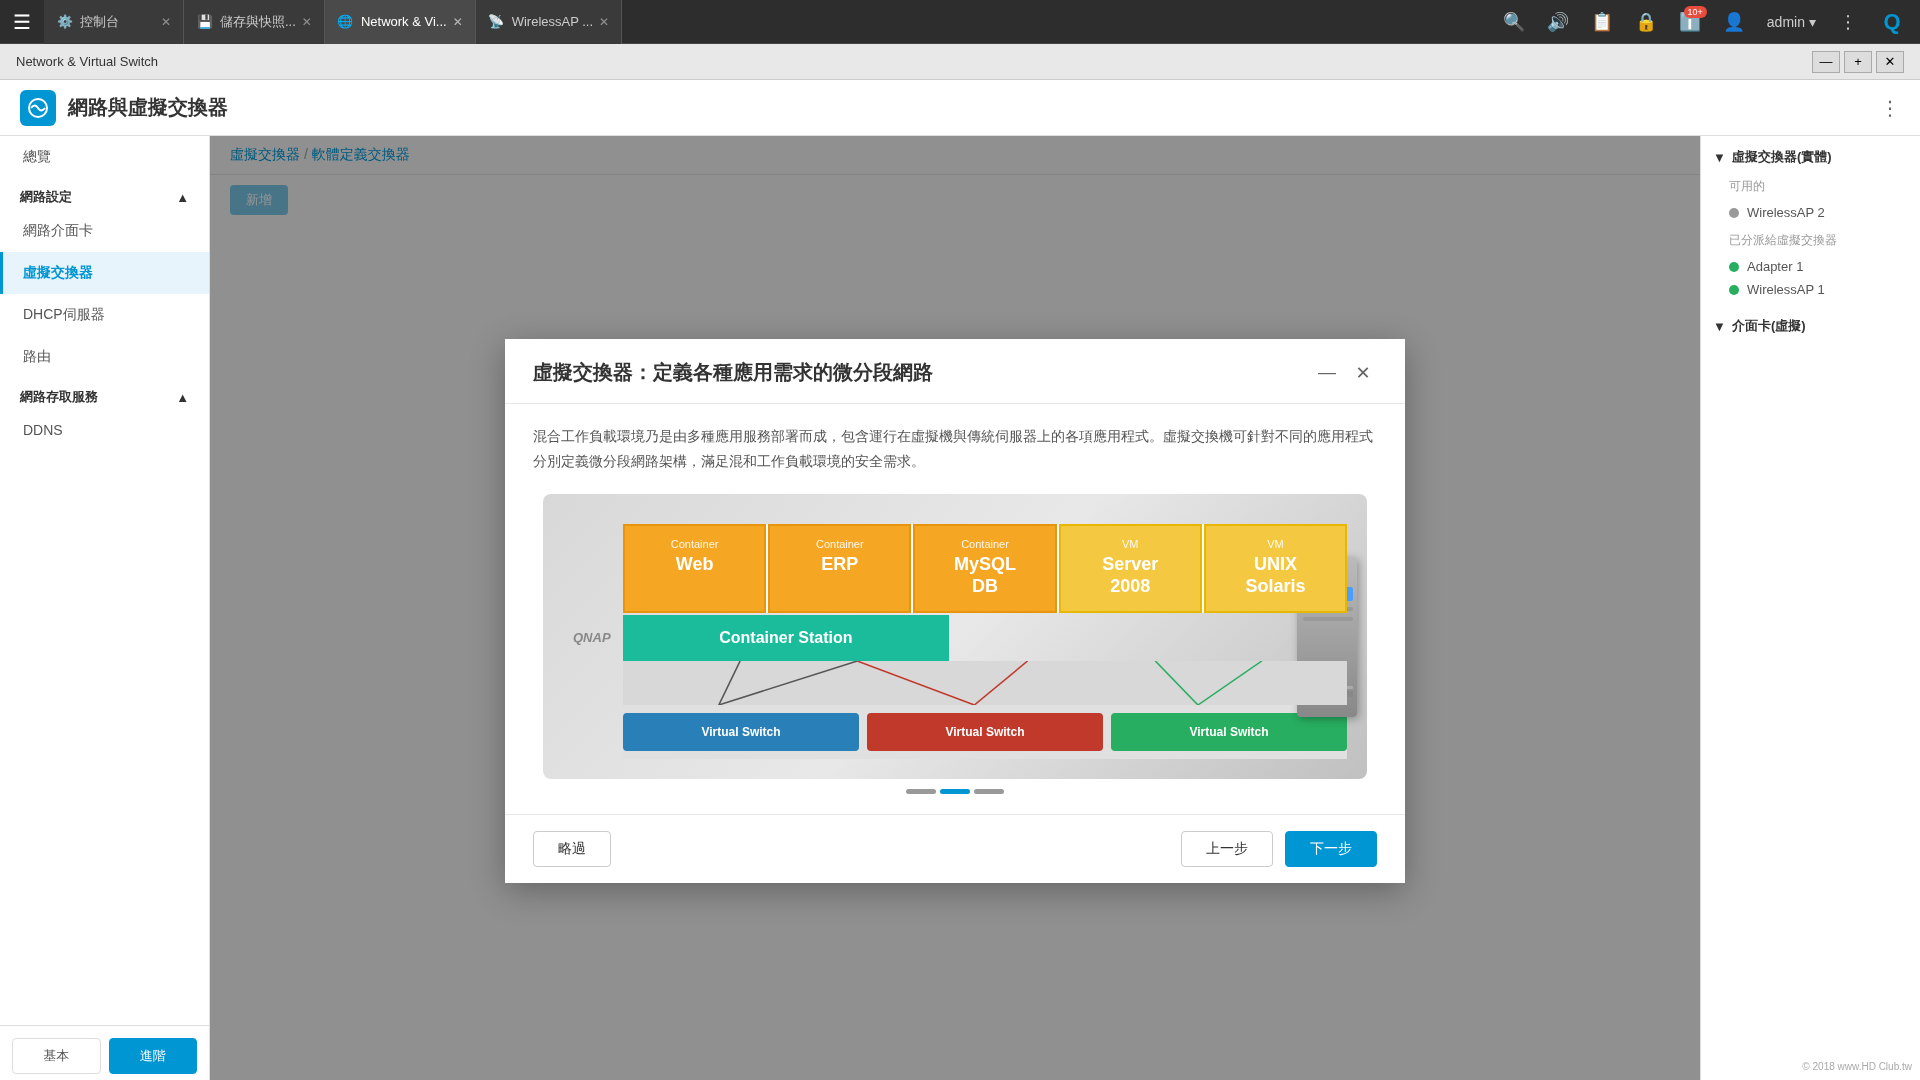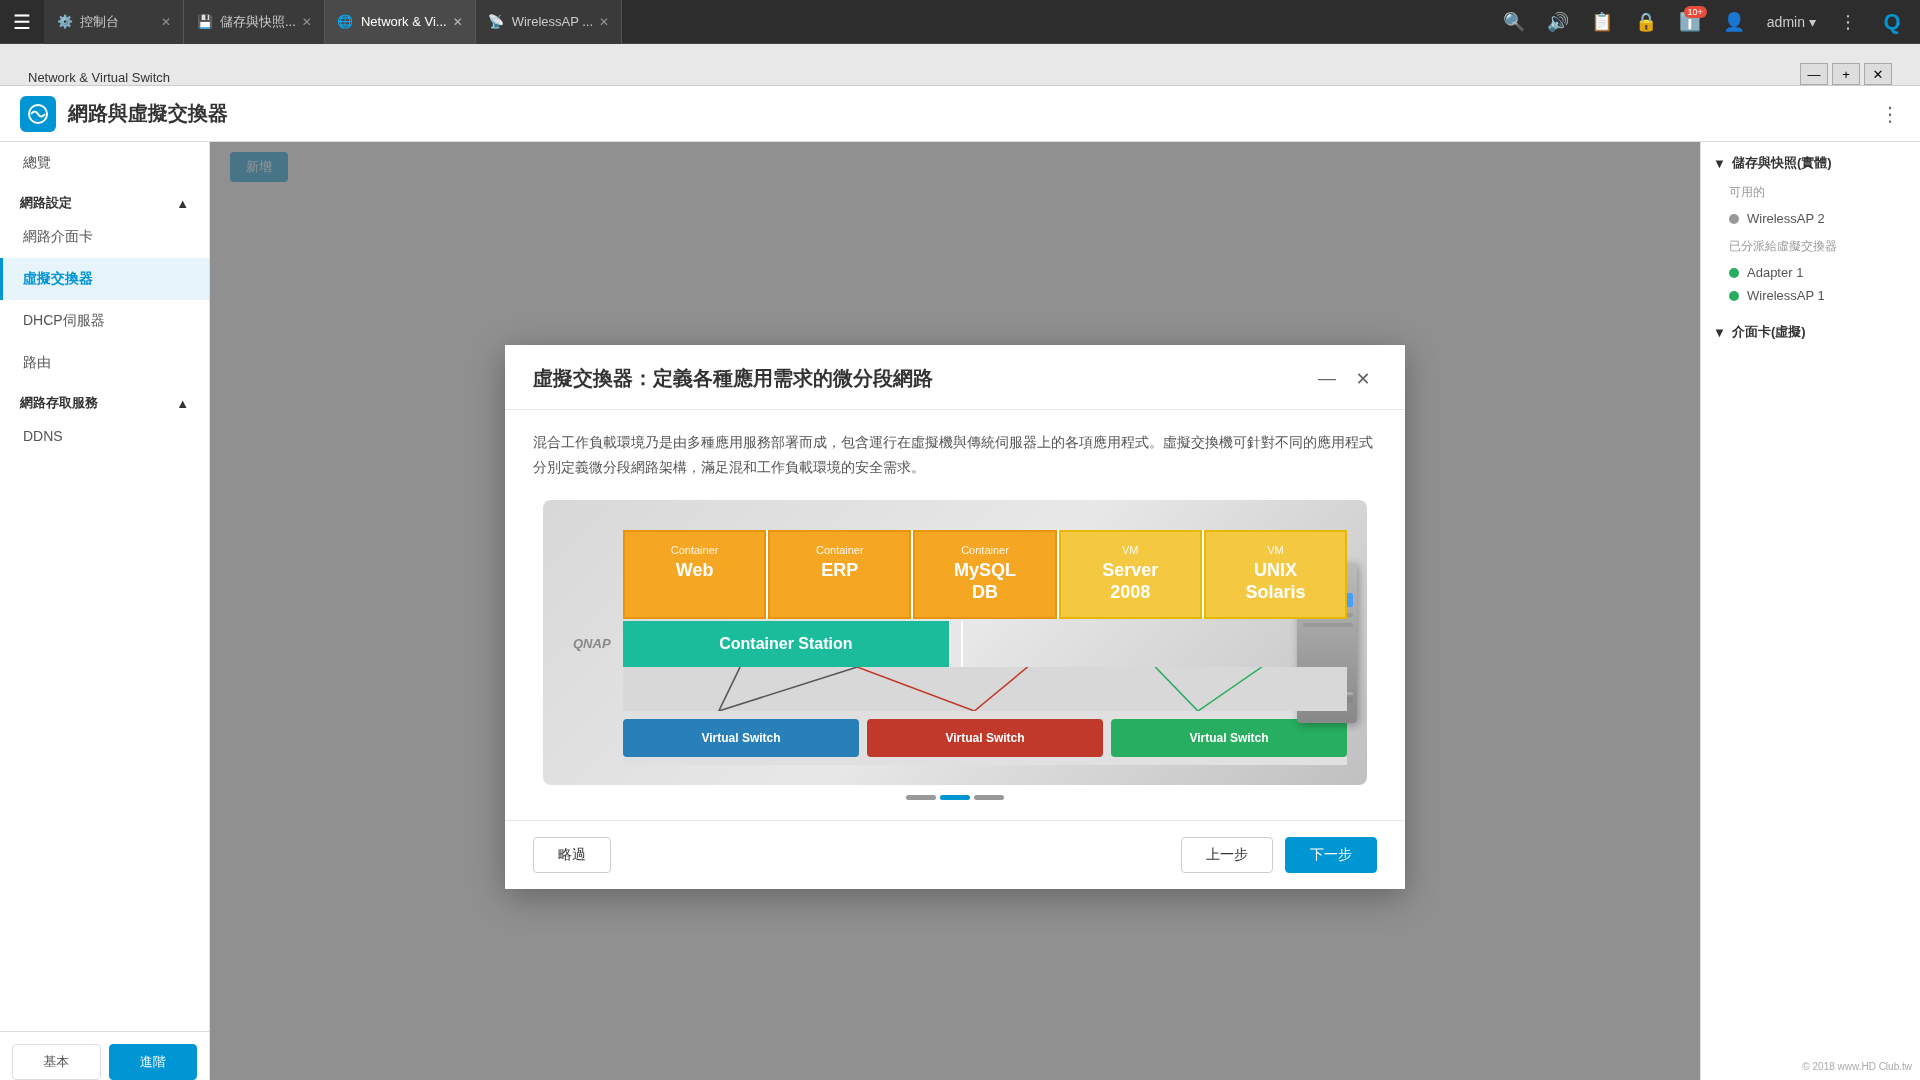--- a/index.html
+++ b/index.html
@@ -34,22 +34,22 @@
       position: absolute; top: 4px; right: 4px;
       background: #e74c3c; color: #fff; font-size: 9px;
       border-radius: 8px; padding: 1px 4px; min-width: 16px; text-align: center;
     }
     .admin-btn {
       display: flex; align-items: center; gap: 4px; color: #ccc; cursor: pointer; padding: 0 8px;
     }
 
     
     .window-titlebar {
-      background: #e8e8e8; height: 42px; display: flex; align-items: flex-end;
-      padding: 0 28px; border-bottom: 1px solid #ccc;
+      background: #e8e8e8; height: 36px; display: flex; align-items: center;
+      padding: 0 16px; border-bottom: 1px solid #ccc;
     }
     .window-title { font-size: 13px; color: #333; flex: 1; }
     .win-ctrl { display: flex; gap: 4px; }
     .win-ctrl button {
       width: 28px; height: 22px; border: 1px solid #aaa; background: #ddd;
       cursor: pointer; font-size: 13px; display: flex; align-items: center; justify-content: center;
     }
 
     
     .app-header {
@@ -178,21 +178,21 @@
     .container-box.vm { background: #f5c842; border-color: #e8b800; }
     .container-label-top {
       font-size: 11px; color: rgba(255,255,255,0.9); margin-bottom: 4px;
     }
     .container-label-main {
       font-size: 18px; font-weight: bold; color: #fff; text-align: center; line-height: 1.2;
     }
 
     
     .platform-row {
-      display: flex; gap: 12px; margin-top: 2px;
+      display: flex; gap: 12px; margin-top: 2px; justify-content: space-between;
     }
     .platform-box {
       flex: 1; display: flex; align-items: center; justify-content: center;
       padding: 14px 8px; font-size: 16px; font-weight: bold; color: #fff;
       border-radius: 0;
     }
     .platform-cs { background: #1abc9c; flex: 0 0 45%; }
     .platform-vs { background: #8e44ad; flex: 0 0 55%; }
 
     
@@ -330,20 +330,24 @@
       <span>DDNS</span>
     </div>
 
     <div class="sidebar-bottom">
       <button class="sidebar-btn">基本</button>
       <button class="sidebar-btn primary">進階</button>
     </div>
   </div>
 
   <div class="main-content">
+    <div class="breadcrumb">
+      <span>虛擬交換器</span>
+      <span>軟體定義交換器</span>
+    </div>
 
     <div class="bg-content">
       <div class="toolbar">
         <button class="bg-btn">新增</button>
       </div>
     </div>
 
     <div class="modal-overlay">
       <div class="modal">
 
@@ -451,21 +455,21 @@
         </div>
 
       </div>
     </div>
   </div>
 
   <div class="right-panel">
     <div class="right-panel-section">
       <div class="right-panel-title">
         <span>▼</span>
-        <span>儲存與快照(實體)</span>
+        <span>虛擬交換器(實體)</span>
       </div>
       <div style="font-size:12px;color:#999;padding:4px 0 6px 16px;">
         <span>可用的</span>
       </div>
       <div class="right-panel-item" style="padding-left:16px;">
         <span class="dot gray"></span>
         <span>WirelessAP 2</span>
       </div>
       <div style="font-size:12px;color:#999;padding:8px 0 6px 16px;">
         <span>已分派給虛擬交換器</span>

